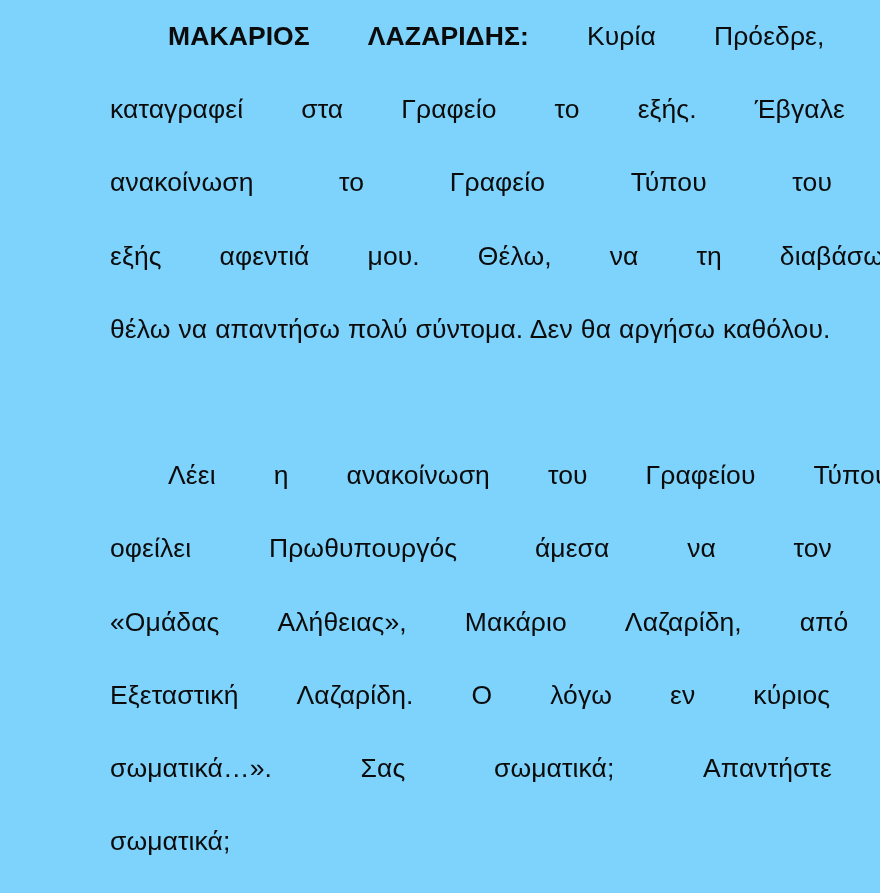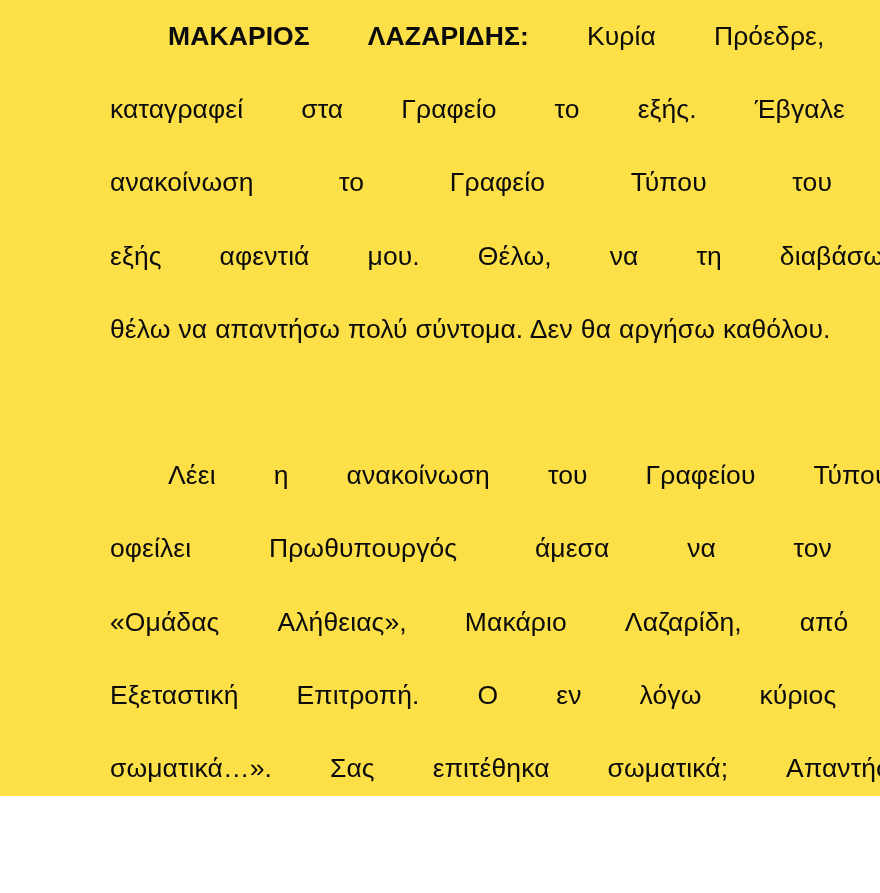--- a/index.html
+++ b/index.html
@@ -8,22 +8,22 @@
     padding: 0;
     background: #ffffff;
   }
   body {
     font-family: "Liberation Sans", "DejaVu Sans", sans-serif;
     color: #000000;
   }
   .page {
     position: relative;
     width: 880px;
-    height: 796px;
-    background: #fde047;
+    height: 893px;
+    background: #7dd3fc;
     overflow: hidden;
     box-sizing: border-box;
   }
   .doc-body {
     position: absolute;
     left: 52px;
     top: 0px;
     width: 780px;
   }
   .para {
@@ -131,31 +131,30 @@
         <div id="line-8" class="line stretch">
           <span class="w">«Ομάδας</span>
           <span class="w">Αλήθειας»,</span>
           <span class="w">Μακάριο</span>
           <span class="w">Λαζαρίδη,</span>
           <span class="w">από</span>
           <span class="w">τη</span>
         </div>
         <div id="line-9" class="line stretch">
           <span class="w">Εξεταστική</span>
-          <span class="w">Επιτροπή.</span>
+          <span class="w">Λαζαρίδη.</span>
           <span class="w">Ο</span>
+          <span class="w">λόγω</span>
           <span class="w">εν</span>
-          <span class="w">λόγω</span>
           <span class="w">κύριος</span>
           <span class="w">σήμερα,</span>
         </div>
         <div id="line-10" class="line stretch">
           <span class="w">σωματικά…».</span>
           <span class="w">Σας</span>
-          <span class="w">επιτέθηκα</span>
           <span class="w">σωματικά;</span>
           <span class="w">Απαντήστε</span>
         </div>
         <div id="line-11" class="line flush"><span>σωματικά;</span></div>
       </div>
       <div class="gap-para"></div>
     </div>
 </div>
 
 </body></html>

